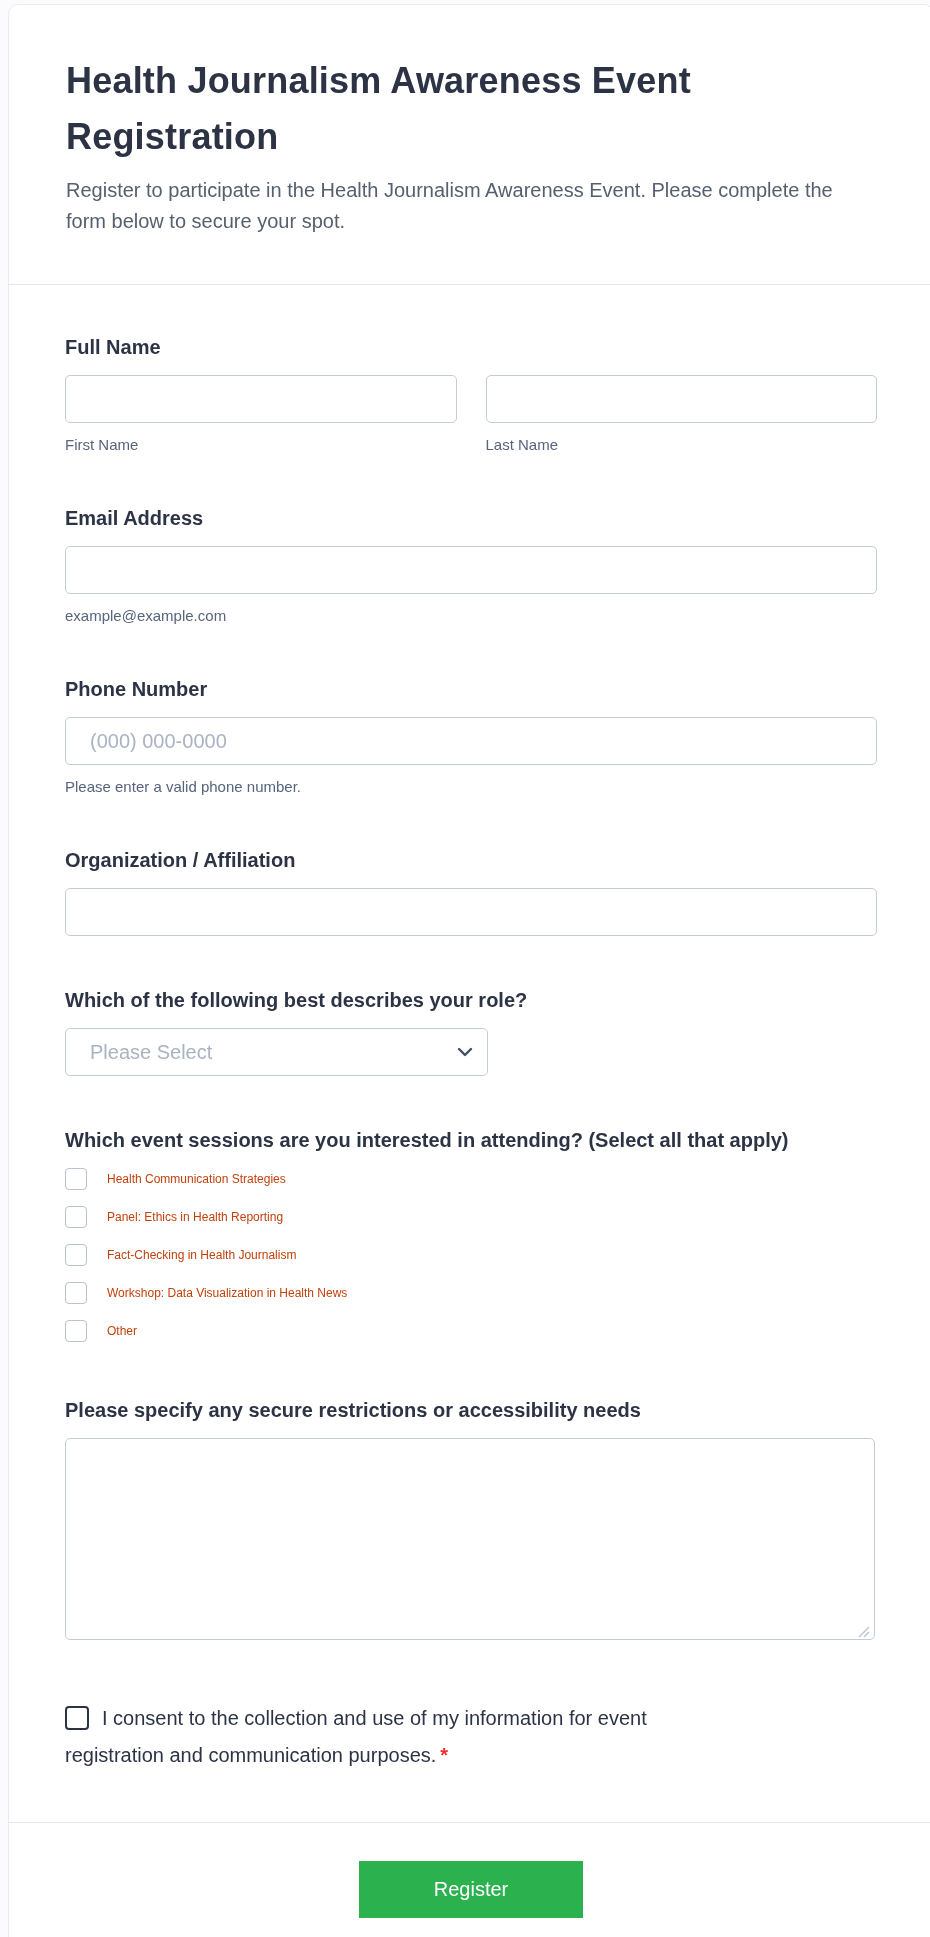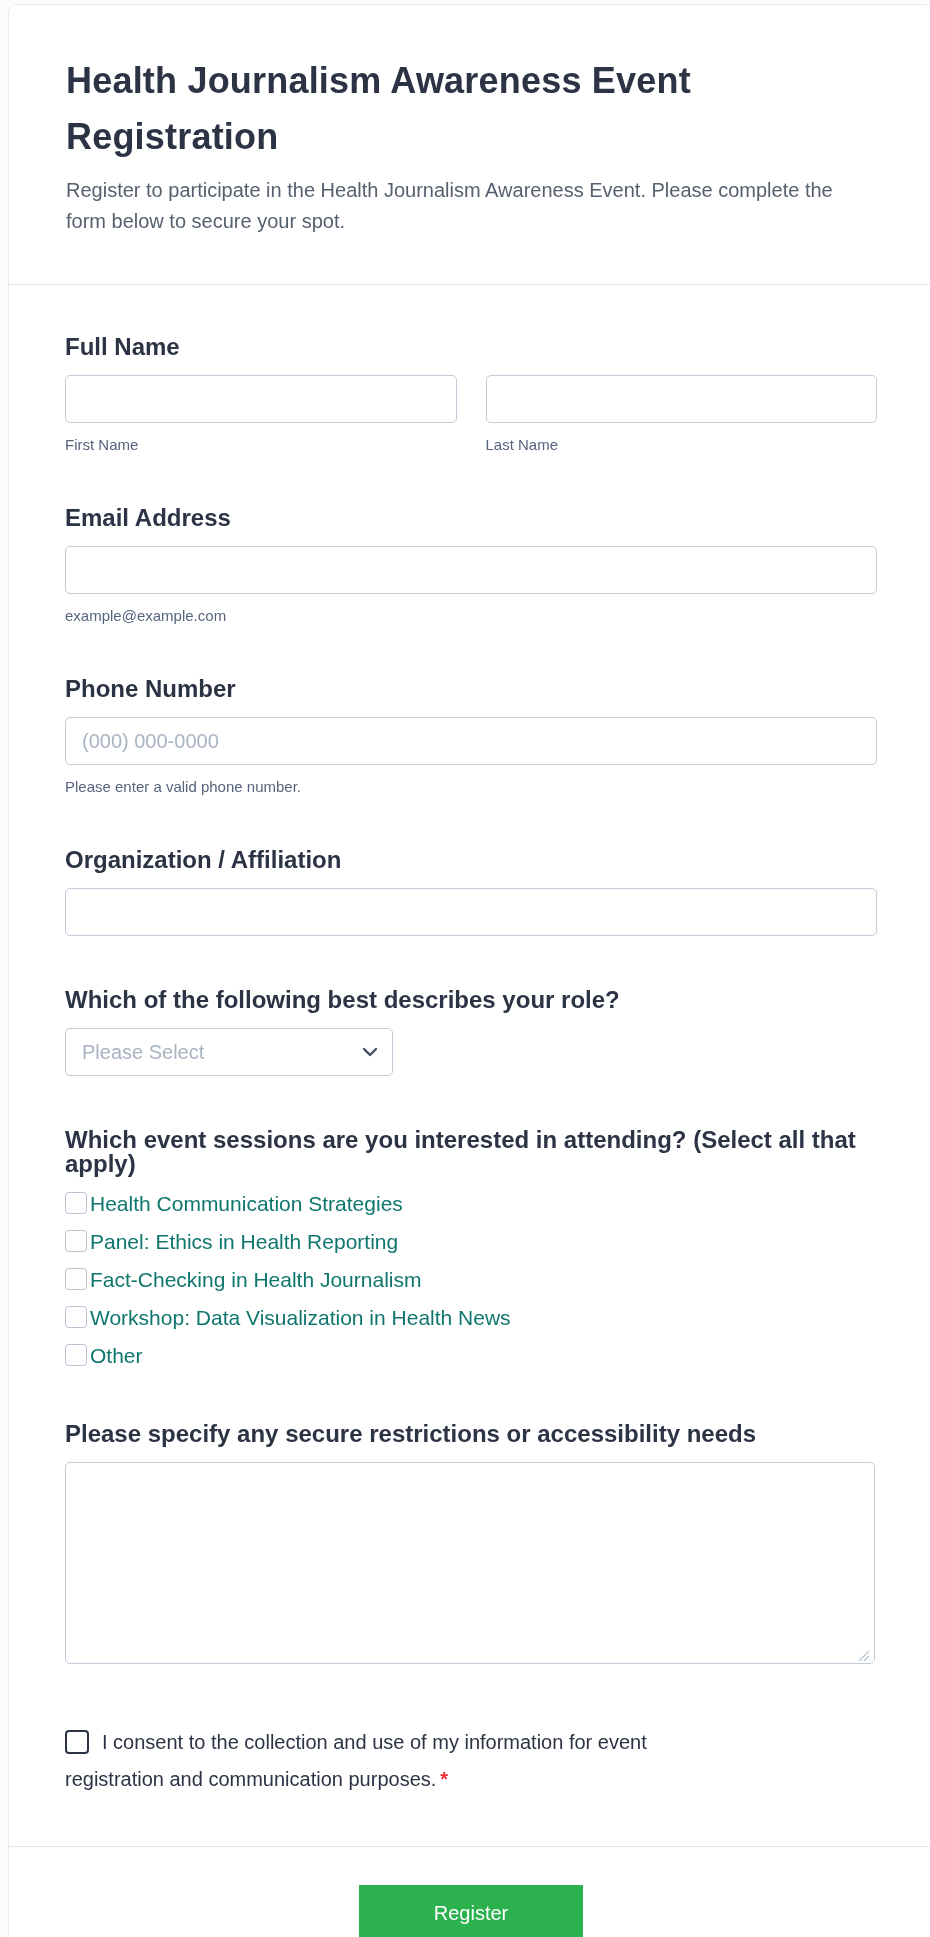--- a/index.html
+++ b/index.html
@@ -22,58 +22,58 @@
   }
   .subtitle {
     margin-top:10px; font-size:20px; line-height:31px; font-weight:400;
     color:#555f6e; max-width:800px;
   }
 
   
   .form-body { padding:50px 56px 0 56px; }
   .question { margin-bottom:52px; }
   .q-label {
-    display:block; font-size:24px; line-height:24px; font-weight:600;
+    display:block; font-size:20px; line-height:24px; font-weight:600;
     color:#2c3345; margin-bottom:16px;
   }
   .sublabel { font-size:15px; line-height:18px; color:#57647e; margin-top:13px; }
 
   input[type="text"], select, textarea {
     font-family:"Liberation Sans","DejaVu Sans",sans-serif;
     font-size:20px; color:#2c3345;
     border:1px solid #c2cbd8; border-radius:5px; background:#ffffff;
-    outline:none; padding:0 16px; height:48px; width:100%;
+    outline:none; padding:0 24px; height:48px; width:100%;
   }
   input::placeholder, textarea::placeholder { color:#a9b3c1; opacity:1; }
 
   .name-row { display:flex; gap:29px;justify-content:flex-end; }
   .name-col { flex:1 1 0; }
 
   .half { width:391px; }
 
   
-  .select-wrap { position:relative; width:328px; }
+  .select-wrap { position:relative; width:423px; }
   select {
     -webkit-appearance:none; -moz-appearance:none; appearance:none;
     color:#a9b3c1; padding-right:44px;
   }
   .chevron {
     position:absolute; right:14px; top:50%; transform:translateY(-50%);
     width:18px; height:18px; pointer-events:none;
   }
 
   
   .cb-group { margin-top:-4px; }
   .cb-row { display:flex; align-items:center; height:30px; margin-bottom:8px; cursor:pointer; }
   .cb-row:last-child { margin-bottom:0; }
   .cb-box {
     width:22px; height:22px; flex:0 0 22px;
     border:1px solid #b9c3d2; border-radius:4px; background:#fff;
   }
-  .cb-label { margin-left:3px; font-size:21px; line-height:25px; color:#0f766e; }
+  .cb-label { margin-left:20px; font-size:12px; line-height:25px; color:#c2410c; }
 
   
   .ta-wrap { position:relative; width:810px; }
   textarea { height:202px; resize:none; padding:12px 16px; line-height:27px; }
   .grip { position:absolute; right:5px; bottom:6px; width:12px; height:12px; }
 
   
   .consent { max-width:630px; font-size:20px; line-height:37px; color:#2c3345; margin-bottom:48px; }
   .consent-box {
     display:inline-block; width:24px; height:24px; vertical-align:-5px;

